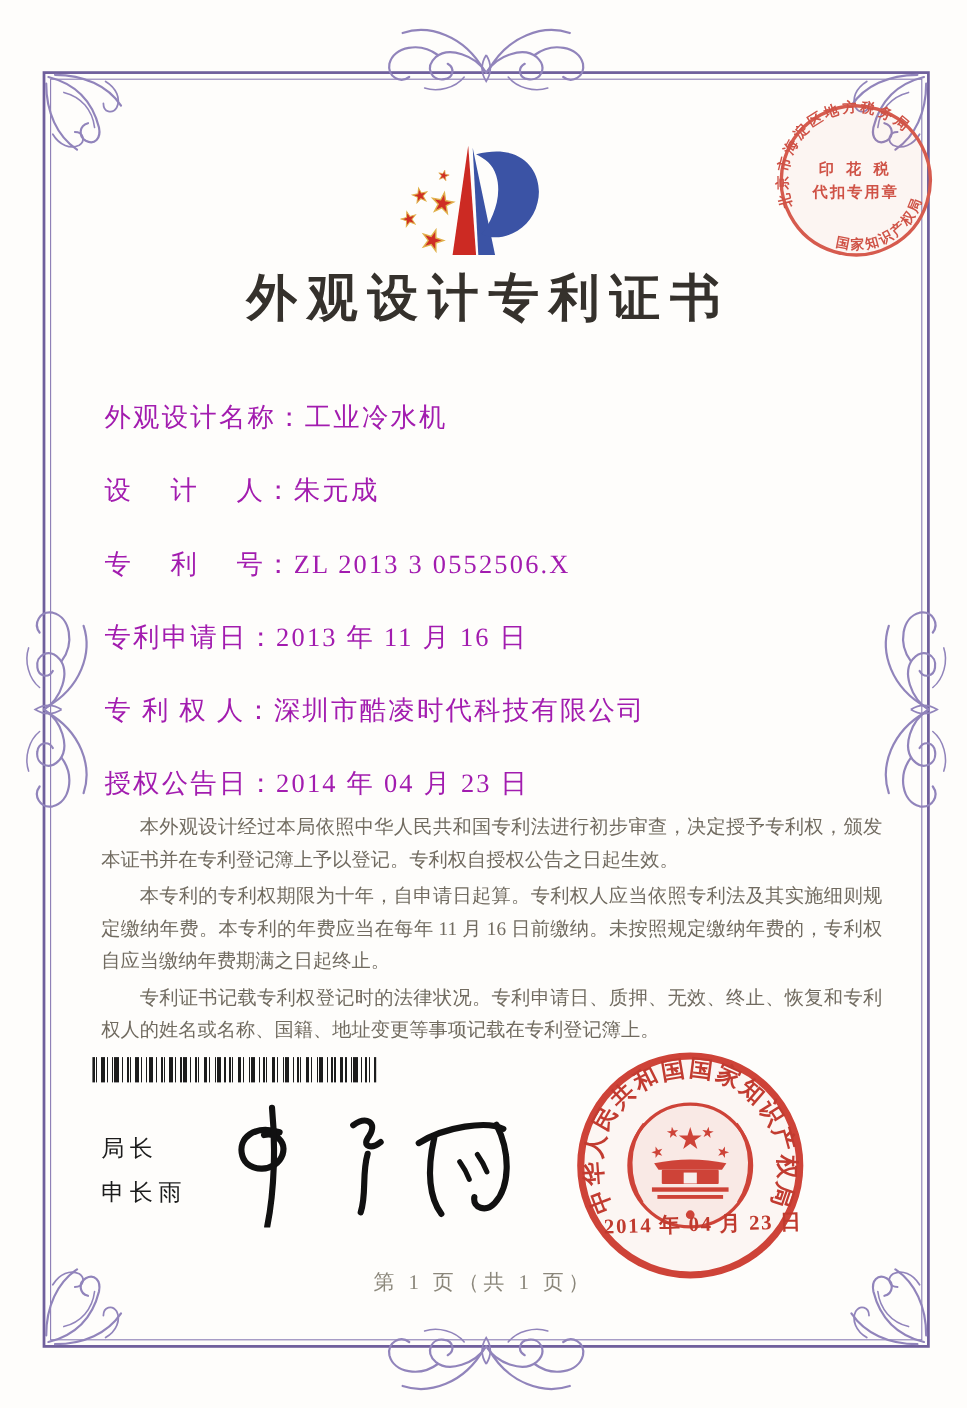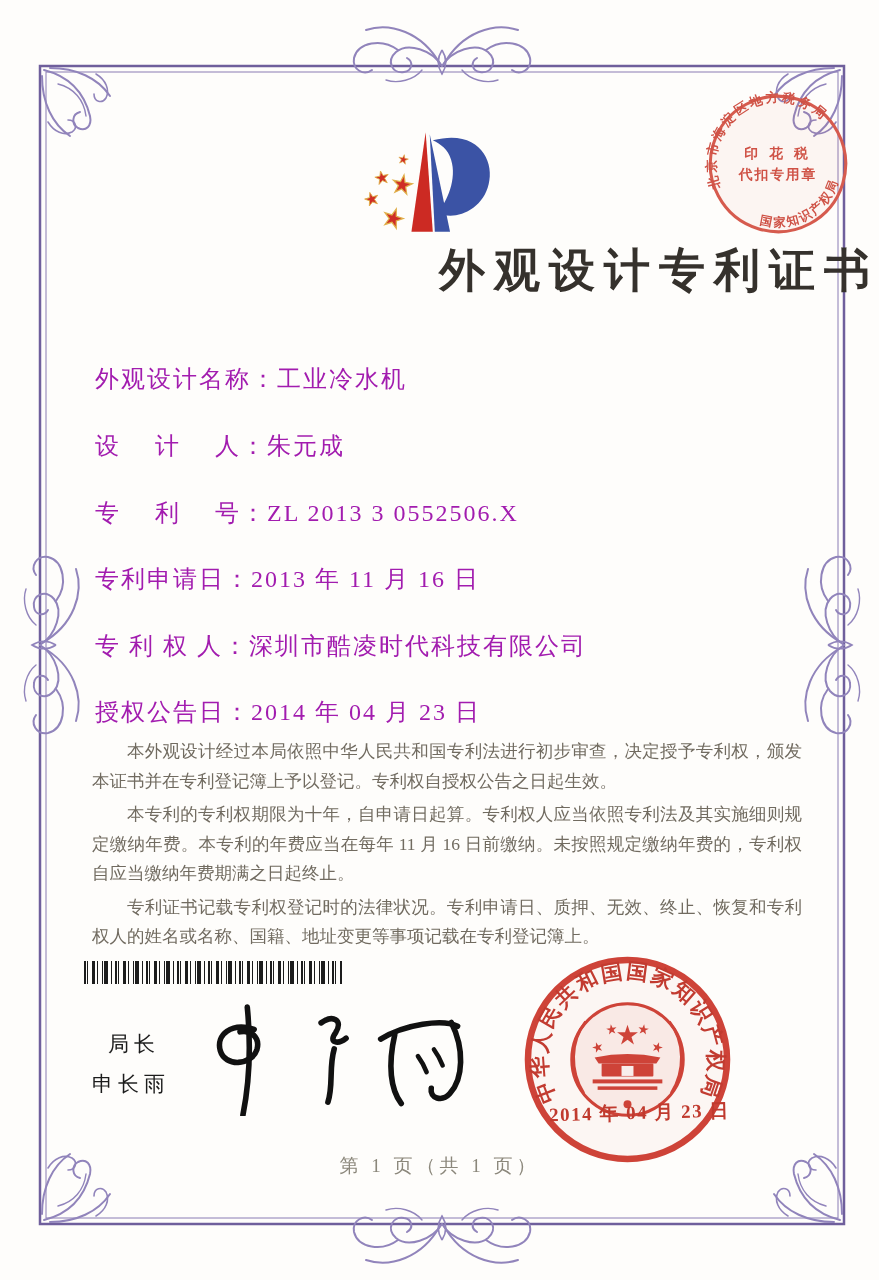--- a/index.html
+++ b/index.html
@@ -9,21 +9,21 @@
     font-family:"Liberation Serif","DejaVu Serif",serif;
   }
   .abs { position:absolute; }
   
   .cert-no {
     left:84px; top:102px; font-size:18px; color:#8d897e;
     letter-spacing:3px;
   }
   
   .title {
-    left:0; top:240px; width:100%; text-align:right;
+    left:0; top:240px; width:100%; text-align:center;
     font-size:46px; font-weight:700; color:#35312c;
     letter-spacing:9px; text-indent:9px;
   }
   
   .field { left:95px; font-size:24px; color:#a21caf; letter-spacing:2px; white-space:nowrap; }
   .f0 { top:363px; } .f1 { top:430px; } .f2 { top:497px;font-family:Liberation Serif, serif; }
   .f3 { top:563px; } .f4 { top:630px; } .f5 { top:696px; }
   
   .body-text {
     left:88px; top:733px; width:718px;
@@ -39,21 +39,21 @@
       #1c1c1c 3px 4px, transparent 4px 8px,
       #1c1c1c 8px 11px, transparent 11px 13px,
       #1c1c1c 13px 14px, transparent 14px 18px,
       #1c1c1c 18px 19px, transparent 19px 20px,
       #1c1c1c 20px 24px, transparent 24px 27px,
       #1c1c1c 27px 28px, transparent 28px 31px);
   }
   
   .signer { left:92px; font-family:"Liberation Sans","DejaVu Sans",sans-serif;
             font-size:21px; color:#1c1c1c; letter-spacing:5px; }
-  .signer-title { top:1030px;margin-left:16px; }
+  .signer-title { top:1030px; }
   .signer-name  { top:1070px; }
   .signature { left:192px; top:996px; }
   
   .seal-date {
     left:549px; top:1100px; font-size:19px; font-weight:700;
     color:#c03a2e; letter-spacing:1.5px; transform:rotate(-1.5deg);
     white-space:nowrap;
   }
   
   .page-footer {

